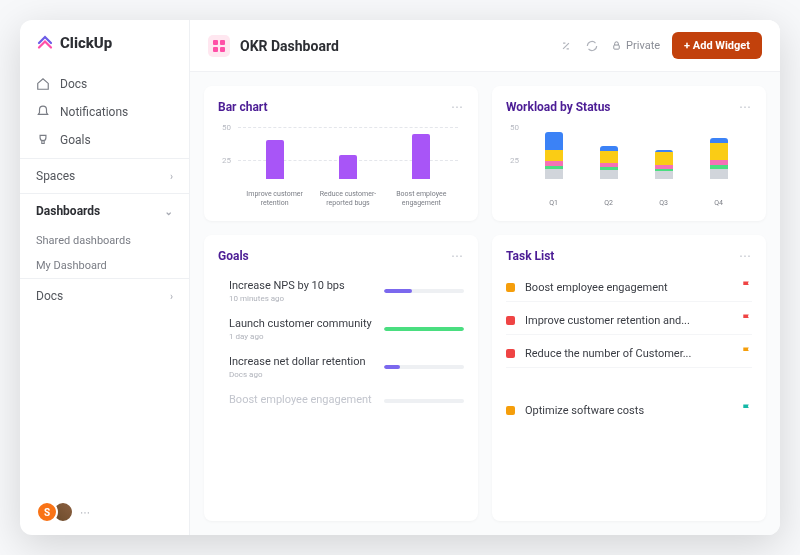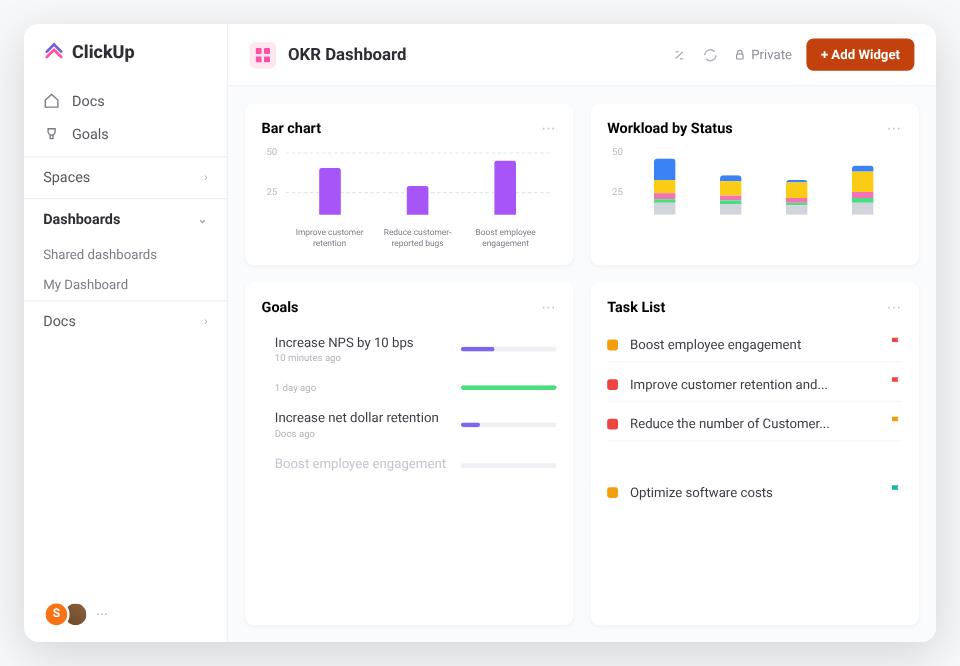--- a/index.html
+++ b/index.html
@@ -28,21 +28,21 @@
 .dash-icon-inner { width:12px; height:12px; }
 .page-title { font-weight: 700; font-size: 14px; color: #2c2e33; }
 .topbar-right { margin-left: auto; display: flex; align-items: center; gap: 12px; }
 .top-ico { width: 14px; height: 14px; color: #b0b3bb; cursor: pointer; }
 .priv { display: flex; align-items: center; gap: 4px; font-size: 11px; color: #8b8e97; }
 .add-widget { background: #c2410c; color: #fff; border: none; border-radius: 6px; padding: 7px 12px; font-size: 11px; font-weight: 700; cursor: pointer; }
 
 .grid { display: grid; grid-template-columns: 1fr 1fr; gap: 14px; padding: 14px; flex: 1; overflow: hidden; }
 .card { background: #fff; border-radius: 8px; padding: 14px; box-shadow: 0 1px 3px rgba(0,0,0,0.04); display:flex; flex-direction:column; }
 .card-head { display: flex; justify-content: space-between; align-items: center; margin-bottom: 10px; }
-.card-title { font-size: 12px; font-weight: 700; color: #000000; }
+.card-title { font-size: 12px; font-weight: 700; color: #4c1d95; }
 .card-menu { font-size: 12px; color: #c2c5cd; cursor: pointer; letter-spacing:1px;}
 
 .bar-chart { flex:1; position: relative; }
 .tick-lbl { position:absolute; left:4px; font-size:8px; color:#b8bbc3; transform:translateY(-50%); }
 .dash-line { position:absolute; left:20px; right:6px; border-top:1px dashed #e4e6eb; }
 .bar-area { position:absolute; left:20px; right:6px; bottom:28px; top:6px; display:flex; justify-content:space-around; align-items:flex-end; }
 .bar { width: 18px; background: #a855f7; border-radius: 2px 2px 0 0; }
 .bar-lbls { position:absolute; left:20px; right:6px; bottom:0; display:flex; justify-content:space-around; }
 .bar-lbl { font-size:7px; color:#7a7d85; text-align:center; width:60px; line-height:1.2; }
 
@@ -81,20 +81,28 @@
     </div>
 
     <div class="nav">
       <div class="nav-item">
         <span class="icon">
             <svg width="14" height="14" viewBox="0 0 24 24" fill="none" stroke="#7a7d85" stroke-width="2">
               <path d="M3 11 L12 3 L21 11 V21 H3 Z"></path>
             </svg>
           </span>
         <span>Docs</span>
+      </div>
+      <div class="nav-item">
+        <span class="icon">
+            <svg width="14" height="14" viewBox="0 0 24 24" fill="none" stroke="#7a7d85" stroke-width="2">
+              <path d="M6 8 a6 6 0 0 1 12 0 v5 l2 3 H4 l2-3 Z"></path>
+            </svg>
+          </span>
+        <span>Notifications</span>
       </div>
       <div class="nav-item">
         <span class="icon">
             <svg width="14" height="14" viewBox="0 0 24 24" fill="none" stroke="#7a7d85" stroke-width="2">
               <path d="M7 4 h10 v4 a5 5 0 0 1 -10 0 Z M10 13 v5 h4 v-5"></path>
             </svg>
           </span>
         <span>Goals</span>
       </div>
     </div>
@@ -208,40 +216,47 @@
                 <div class="seg" style="background: rgb(59, 130, 246); height: 6.66667%;"></div>
               </div>
               <div class="stacked-bar" style="height: 84%;">
                 <div class="seg" style="background: rgb(209, 213, 219); height: 23.8095%;"></div>
                 <div class="seg" style="background: rgb(74, 222, 128); height: 9.52381%;"></div>
                 <div class="seg" style="background: rgb(244, 114, 182); height: 11.9048%;"></div>
                 <div class="seg" style="background: rgb(250, 204, 21); height: 42.8571%;"></div>
                 <div class="seg" style="background: rgb(59, 130, 246); height: 11.9048%;"></div>
               </div>
             </div>
+            <div class="bar-lbls">
+              <div class="bar-lbl" style="width: 30px;">Q1</div>
+              <div class="bar-lbl" style="width: 30px;">Q2</div>
+              <div class="bar-lbl" style="width: 30px;">Q3</div>
+              <div class="bar-lbl" style="width: 30px;">Q4</div>
+            </div>
           </div>
       </div>
 
       <div class="card">
         <div class="card-head">
           <span class="card-title">Goals</span>
           <span class="card-menu">⋯</span>
         </div>
         <div class="goals-list" id="goals-list">
             <div class="goal-row">
               <div class="goal-text">
                 <div class="goal-name">Increase NPS by 10 bps</div>
                 <div class="goal-time">10 minutes ago</div>
               </div>
               <div class="goal-bar">
                 <div class="goal-fill" style="width: 35%; background: rgb(123, 104, 238);"></div>
               </div>
             </div>
             <div class="goal-row">
               <div class="goal-text">
+                <div class="goal-name">Launch customer community</div>
                 <div class="goal-time">1 day ago</div>
               </div>
               <div class="goal-bar">
                 <div class="goal-fill" style="width: 100%; background: rgb(74, 222, 128);"></div>
               </div>
             </div>
             <div class="goal-row">
               <div class="goal-text">
                 <div class="goal-name">Increase net dollar retention</div>
                 <div class="goal-time">Docs ago</div>

